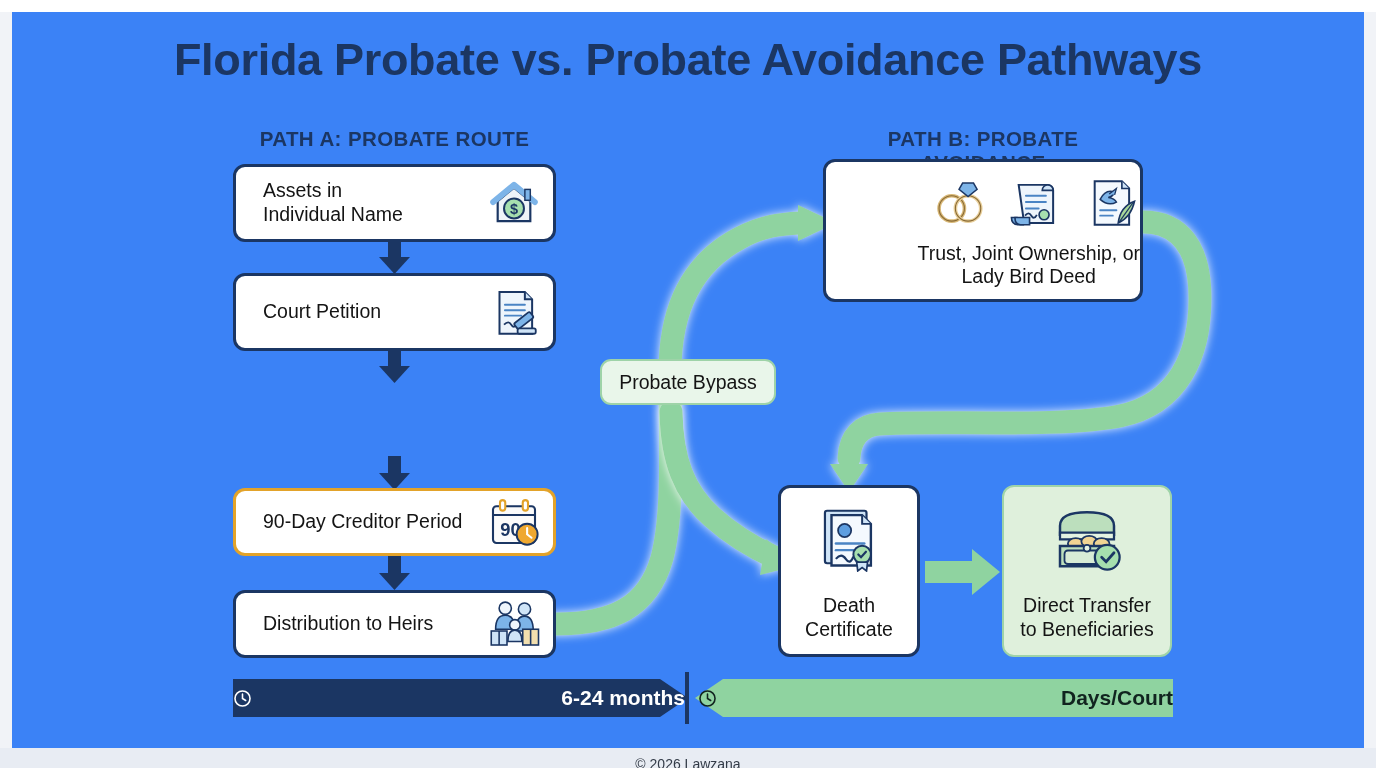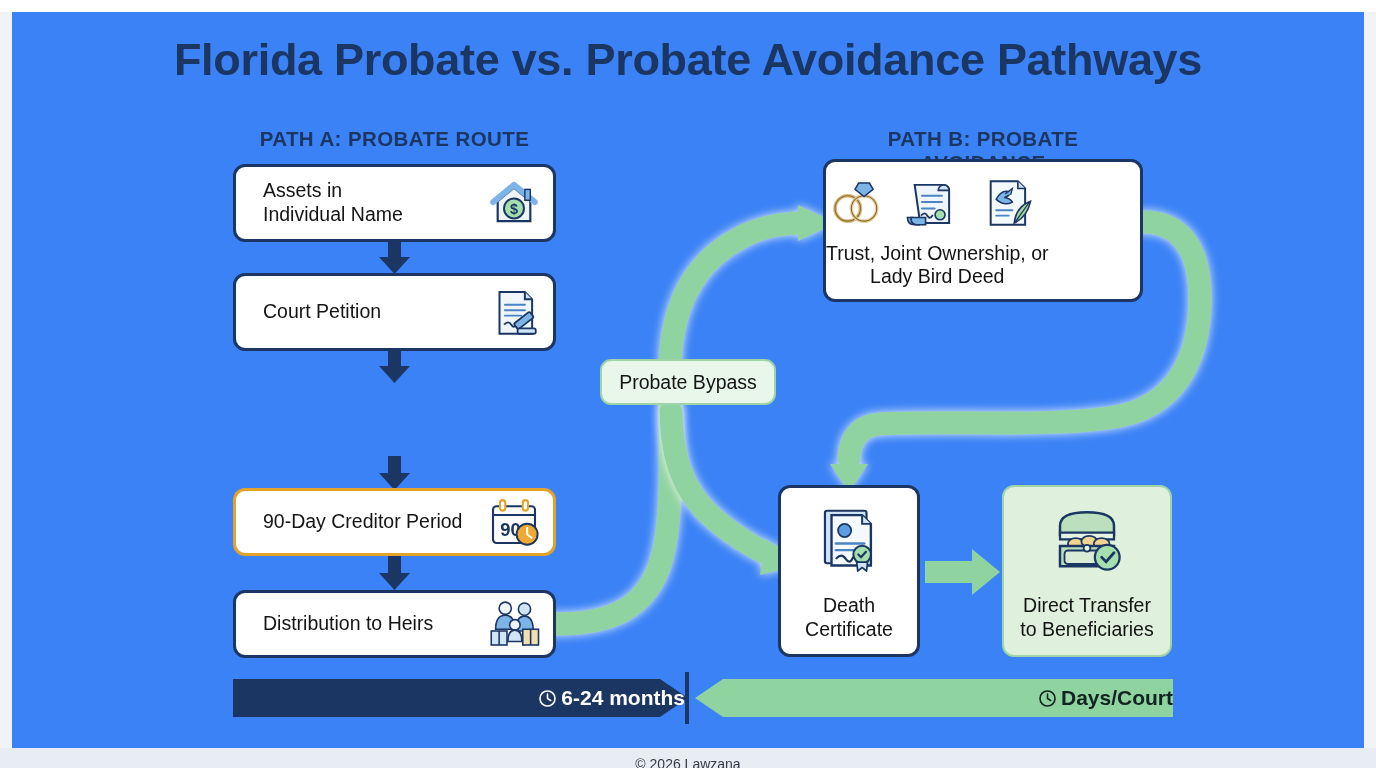--- a/index.html
+++ b/index.html
@@ -56,21 +56,21 @@
   #nodeA2{left:233px;top:261px;width:323px;height:78px;}
   #nodeA3{left:233px;top:370px;width:323px;height:74px;}
   #nodeA4{left:233px;top:476px;width:323px;height:68px;}
   #nodeA5{left:233px;top:578px;width:323px;height:68px;}
 
   
   #nodeB1{
     position:absolute;left:823px;top:147px;width:320px;height:143px;
     box-sizing:border-box;background:#ffffff;
     border:3px solid #1b3663;border-radius:12px;
-    display:flex;flex-direction:column;align-items:flex-start;justify-content:flex-start;
+    display:flex;flex-direction:column;align-items:flex-end;justify-content:flex-start;
     padding-top:12px;
   }
   #nodeB1 .iconrow{display:flex;gap:18px;align-items:center;justify-content:center;height:62px;}
   #nodeB1 .b1text{
     margin-top:6px;text-align:center;font-size:19.5px;color:#141414;line-height:1.2;
   }
 
   
   .card{
     position:absolute;box-sizing:border-box;
@@ -92,21 +92,21 @@
   #bypass{
     position:absolute;left:600px;top:347px;width:176px;height:46px;
     box-sizing:border-box;
     background:#e9f6ea;border:2px solid #9ed3a8;border-radius:11px;
     display:flex;align-items:center;justify-content:center;
     font-size:19.5px;color:#141414;
   }
 
   
   .timeline-label{
-    position:absolute;display:flex;align-items:center;justify-content:flex-end;
+    position:absolute;display:flex;align-items:center;justify-content:space-between;
     gap:4px;font-size:21px;font-weight:bold;
   }
   #tlA{left:233px;top:667px;width:452px;height:38px;color:#ffffff;}
   #tlB{left:698px;top:667px;width:475px;height:38px;color:#11241f;}
   .clock{display:inline-block;width:19px;height:19px;flex:0 0 auto;}
 
   
   #footer{
     position:absolute;left:0;top:736px;width:1376px;height:32px;
     background:#e8ecf3;

